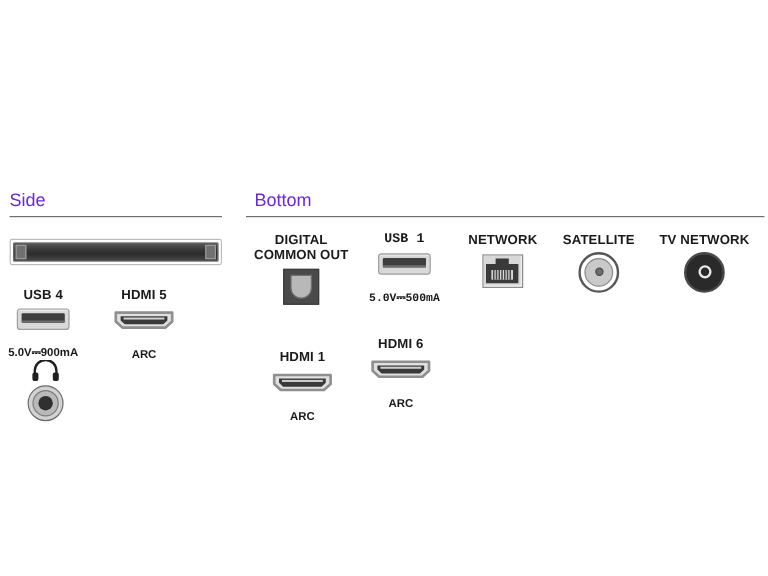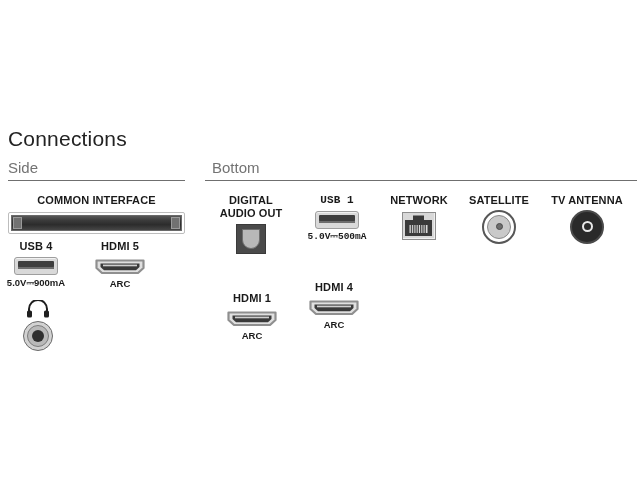--- a/index.html
+++ b/index.html
@@ -32,21 +32,21 @@
     letter-spacing: 0.2px;
     color: #232323;
     line-height: 1;
   }
 
   
   .section-head {
     position: absolute;
     font-size: 15px;
     font-weight: 300;
-    color: #737373;
+    color: #6d28d9;
     line-height: 1;
   }
   .section-rule {
     position: absolute;
     height: 1px;
     background: #6f6f6f;
   }
 
   #side-head   { left: 8px;   top: 160px; }
   #side-rule   { left: 8px;   top: 180px; width: 177px; }
@@ -64,21 +64,21 @@
     letter-spacing: 0.1px;
     color: #1a1a1a;
     line-height: 12.5px;
     white-space: pre-line;
   }
   .port-sub {
     font-size: 9.5px;
     font-weight: 700;
     color: #1a1a1a;
     line-height: 11px;
-    margin-top: 2px;
+    margin-top: 14px;
     white-space: nowrap;
   }
 
   
   #ci-group { left: 8px; top: 194px; width: 177px; }
   .ci-slot {
     position: relative;
     width: 177px;
     height: 22px;
     margin-top: 5px;
@@ -266,27 +266,25 @@
 
   
   #hdmi1-group { left: 216px; top: 292px; width: 72px; }
   #hdmi2-group { left: 298px; top: 281px; width: 72px; }
 </style>
 </head>
 <body>
 
 <div class="page">
 
-  <div class="title">Connections</div>
 
   <div class="section-head" id="side-head">Side</div>
   <div class="section-rule" id="side-rule"></div>
 
   <div class="port-group" id="ci-group">
-    <div class="port-label">COMMON INTERFACE</div>
     <div class="ci-slot">
       <div class="ci-inner">
         <div class="ci-tab left"></div>
         <div class="ci-tab right"></div>
       </div>
     </div>
   </div>
 
   <div class="port-group" id="usb2-group">
     <div class="port-label">USB 4</div>
@@ -320,21 +318,21 @@
       <div class="r2"></div>
       <div class="r3"></div>
     </div>
   </div>
 
   <div class="section-head" id="bottom-head">Bottom</div>
   <div class="section-rule" id="bottom-rule"></div>
 
   <div class="port-group" id="optical-group">
     <div class="port-label">DIGITAL
-AUDIO OUT</div>
+COMMON OUT</div>
     <div class="optical">
       <div class="optical-in"></div>
     </div>
   </div>
 
   <div class="port-group" id="usb1-group">
     <div class="port-label">USB 1</div>
     <div class="usb">
       <div class="usb-slot"></div>
     </div>
@@ -363,40 +361,40 @@
 
   <div class="port-group" id="sat-group">
     <div class="port-label">SATELLITE</div>
     <div class="coax sat">
       <div class="ring2"></div>
       <div class="core"></div>
     </div>
   </div>
 
   <div class="port-group" id="ant-group">
-    <div class="port-label">TV ANTENNA</div>
+    <div class="port-label">TV NETWORK</div>
     <div class="coax ant">
       <div class="core"></div>
     </div>
   </div>
 
   <div class="port-group" id="hdmi1-group">
     <div class="port-label">HDMI 1</div>
     <div class="hdmi">
       <svg width="52" height="19" viewBox="0 0 52 19">
         <path d="M2.5 3.5 L49.5 3.5 L49.5 11 L44 16 L8 16 L2.5 11 Z" fill="#e0e0e0" stroke="#8f8f8f" stroke-width="2.2" stroke-linejoin="round"></path>
         <path d="M6.5 6.5 L45.5 6.5 L45.5 10 L42 13.2 L10 13.2 L6.5 10 Z" fill="#3a3a3a"></path>
         <rect x="9" y="7.6" width="34" height="1.7" fill="#cfcfcf"></rect>
       </svg>
     </div>
     <div class="port-sub">ARC</div>
   </div>
 
   <div class="port-group" id="hdmi2-group">
-    <div class="port-label">HDMI 4</div>
+    <div class="port-label">HDMI 6</div>
     <div class="hdmi">
       <svg width="52" height="19" viewBox="0 0 52 19">
         <path d="M2.5 3.5 L49.5 3.5 L49.5 11 L44 16 L8 16 L2.5 11 Z" fill="#e0e0e0" stroke="#8f8f8f" stroke-width="2.2" stroke-linejoin="round"></path>
         <path d="M6.5 6.5 L45.5 6.5 L45.5 10 L42 13.2 L10 13.2 L6.5 10 Z" fill="#3a3a3a"></path>
         <rect x="9" y="7.6" width="34" height="1.7" fill="#cfcfcf"></rect>
       </svg>
     </div>
     <div class="port-sub">ARC</div>
   </div>
 

